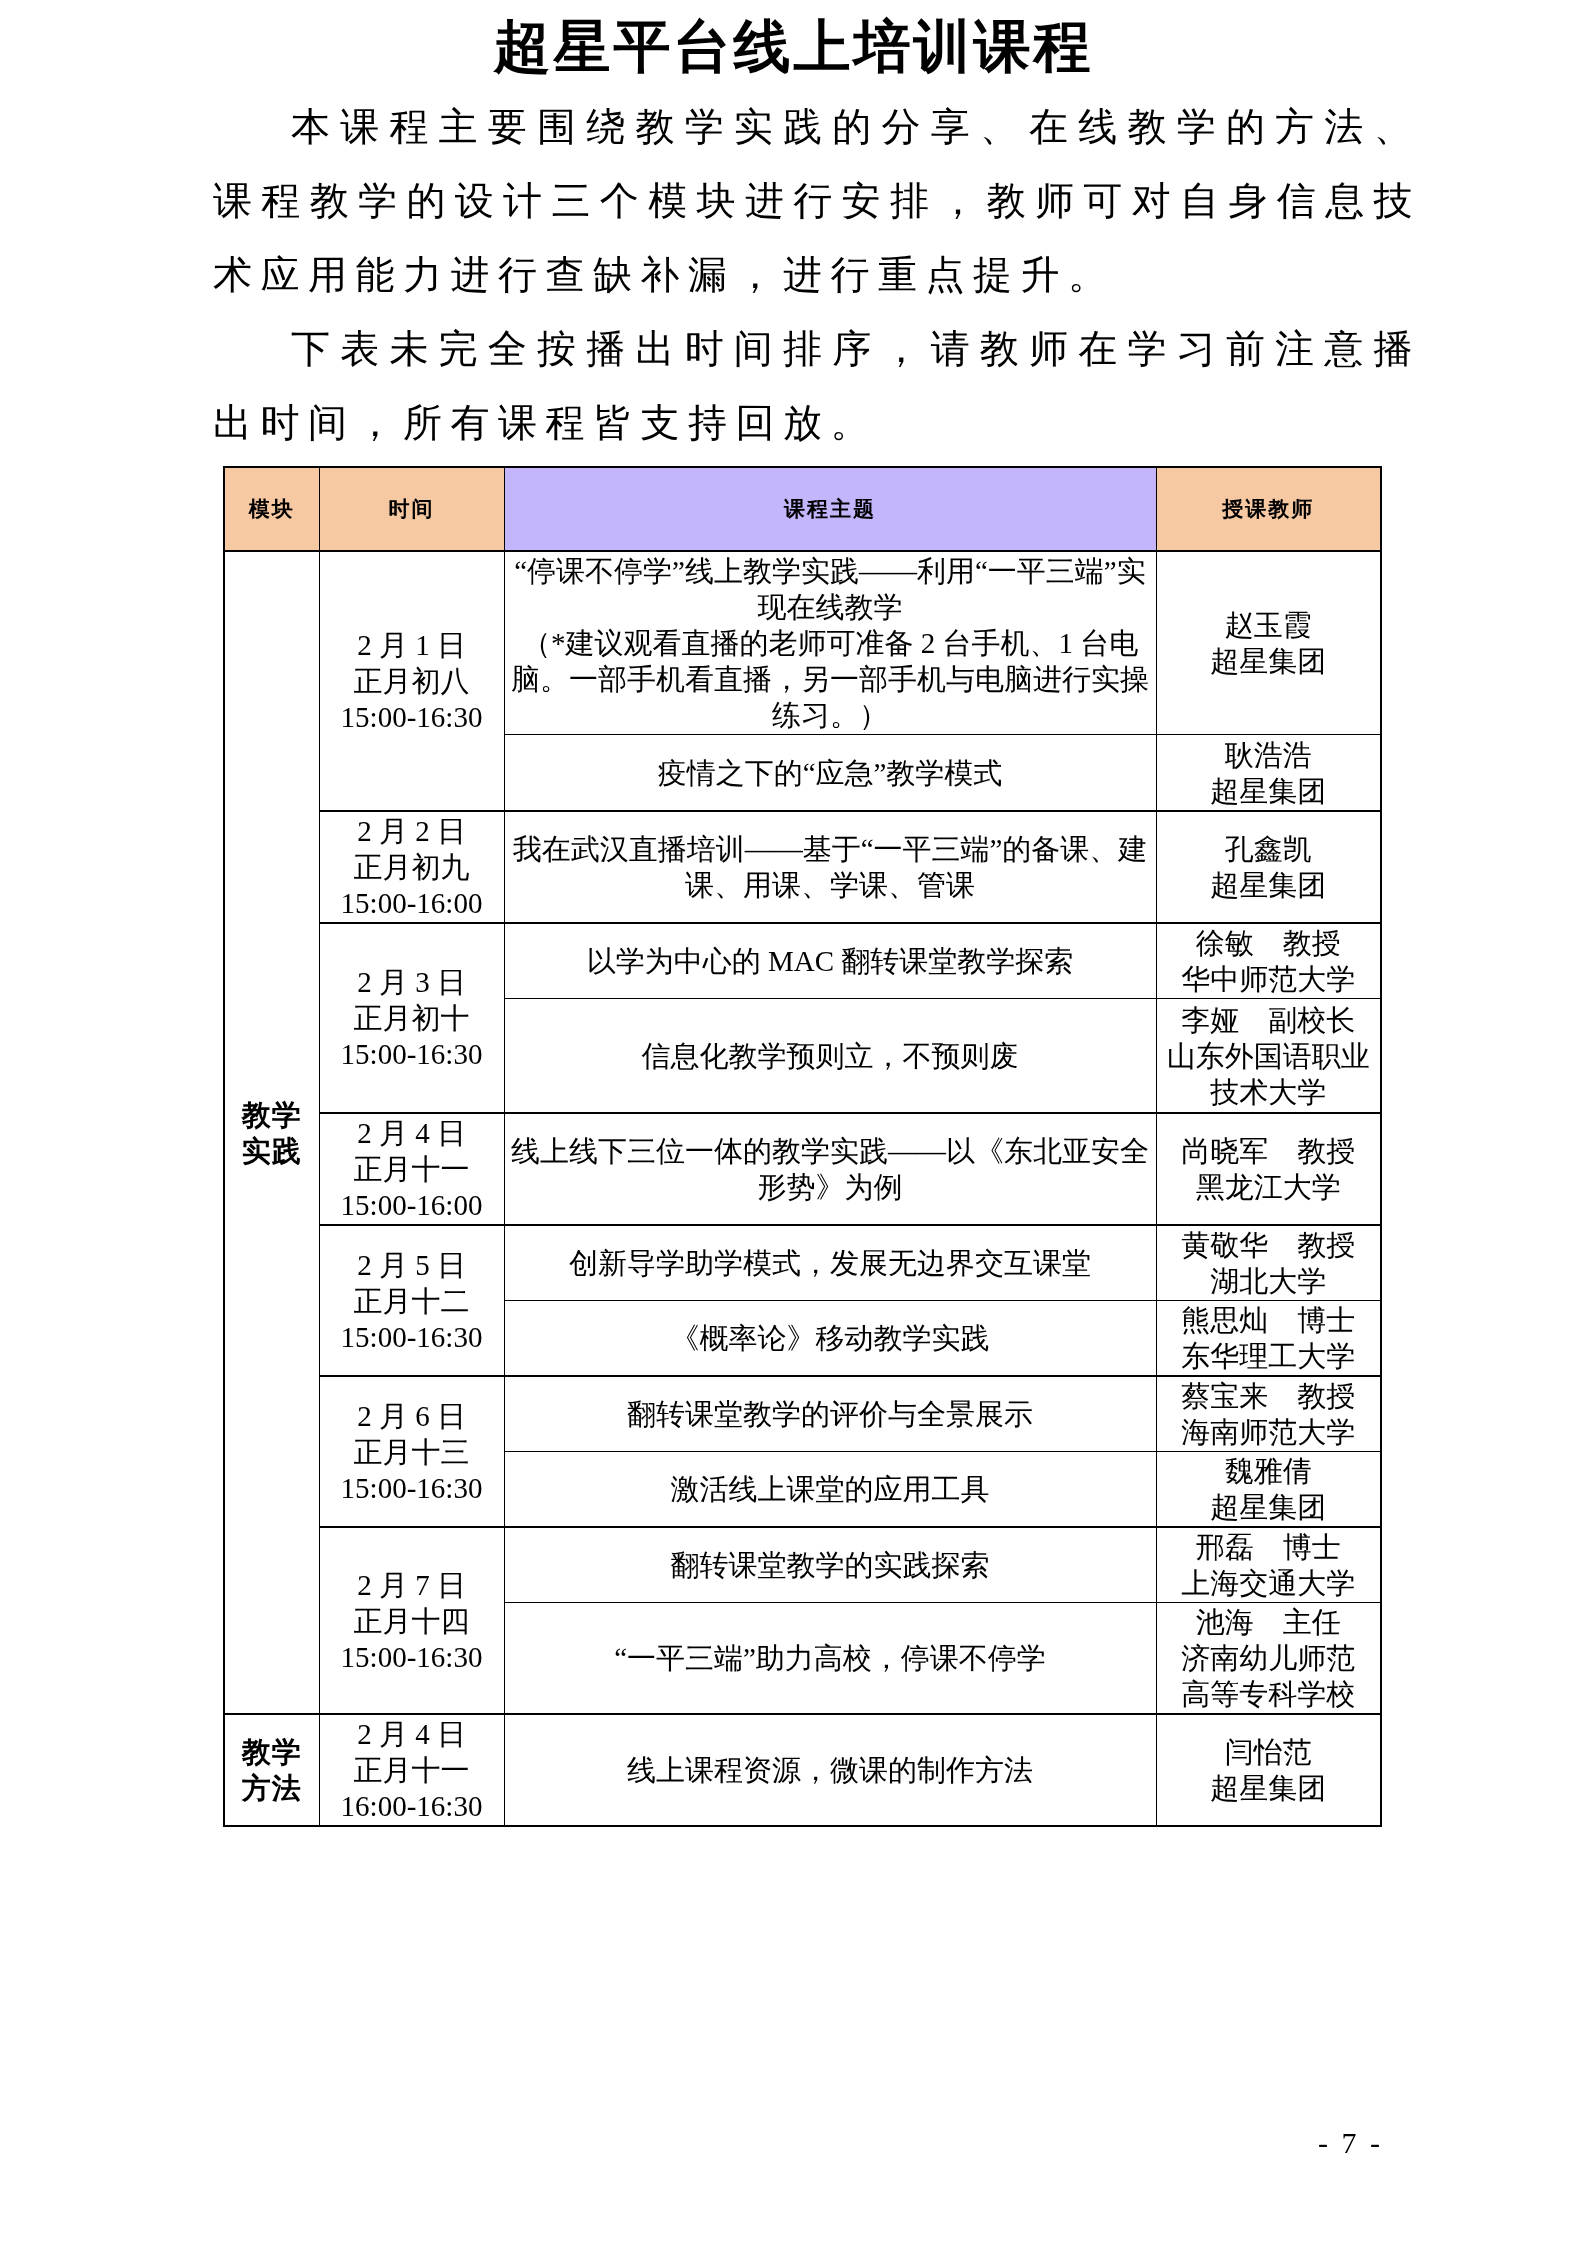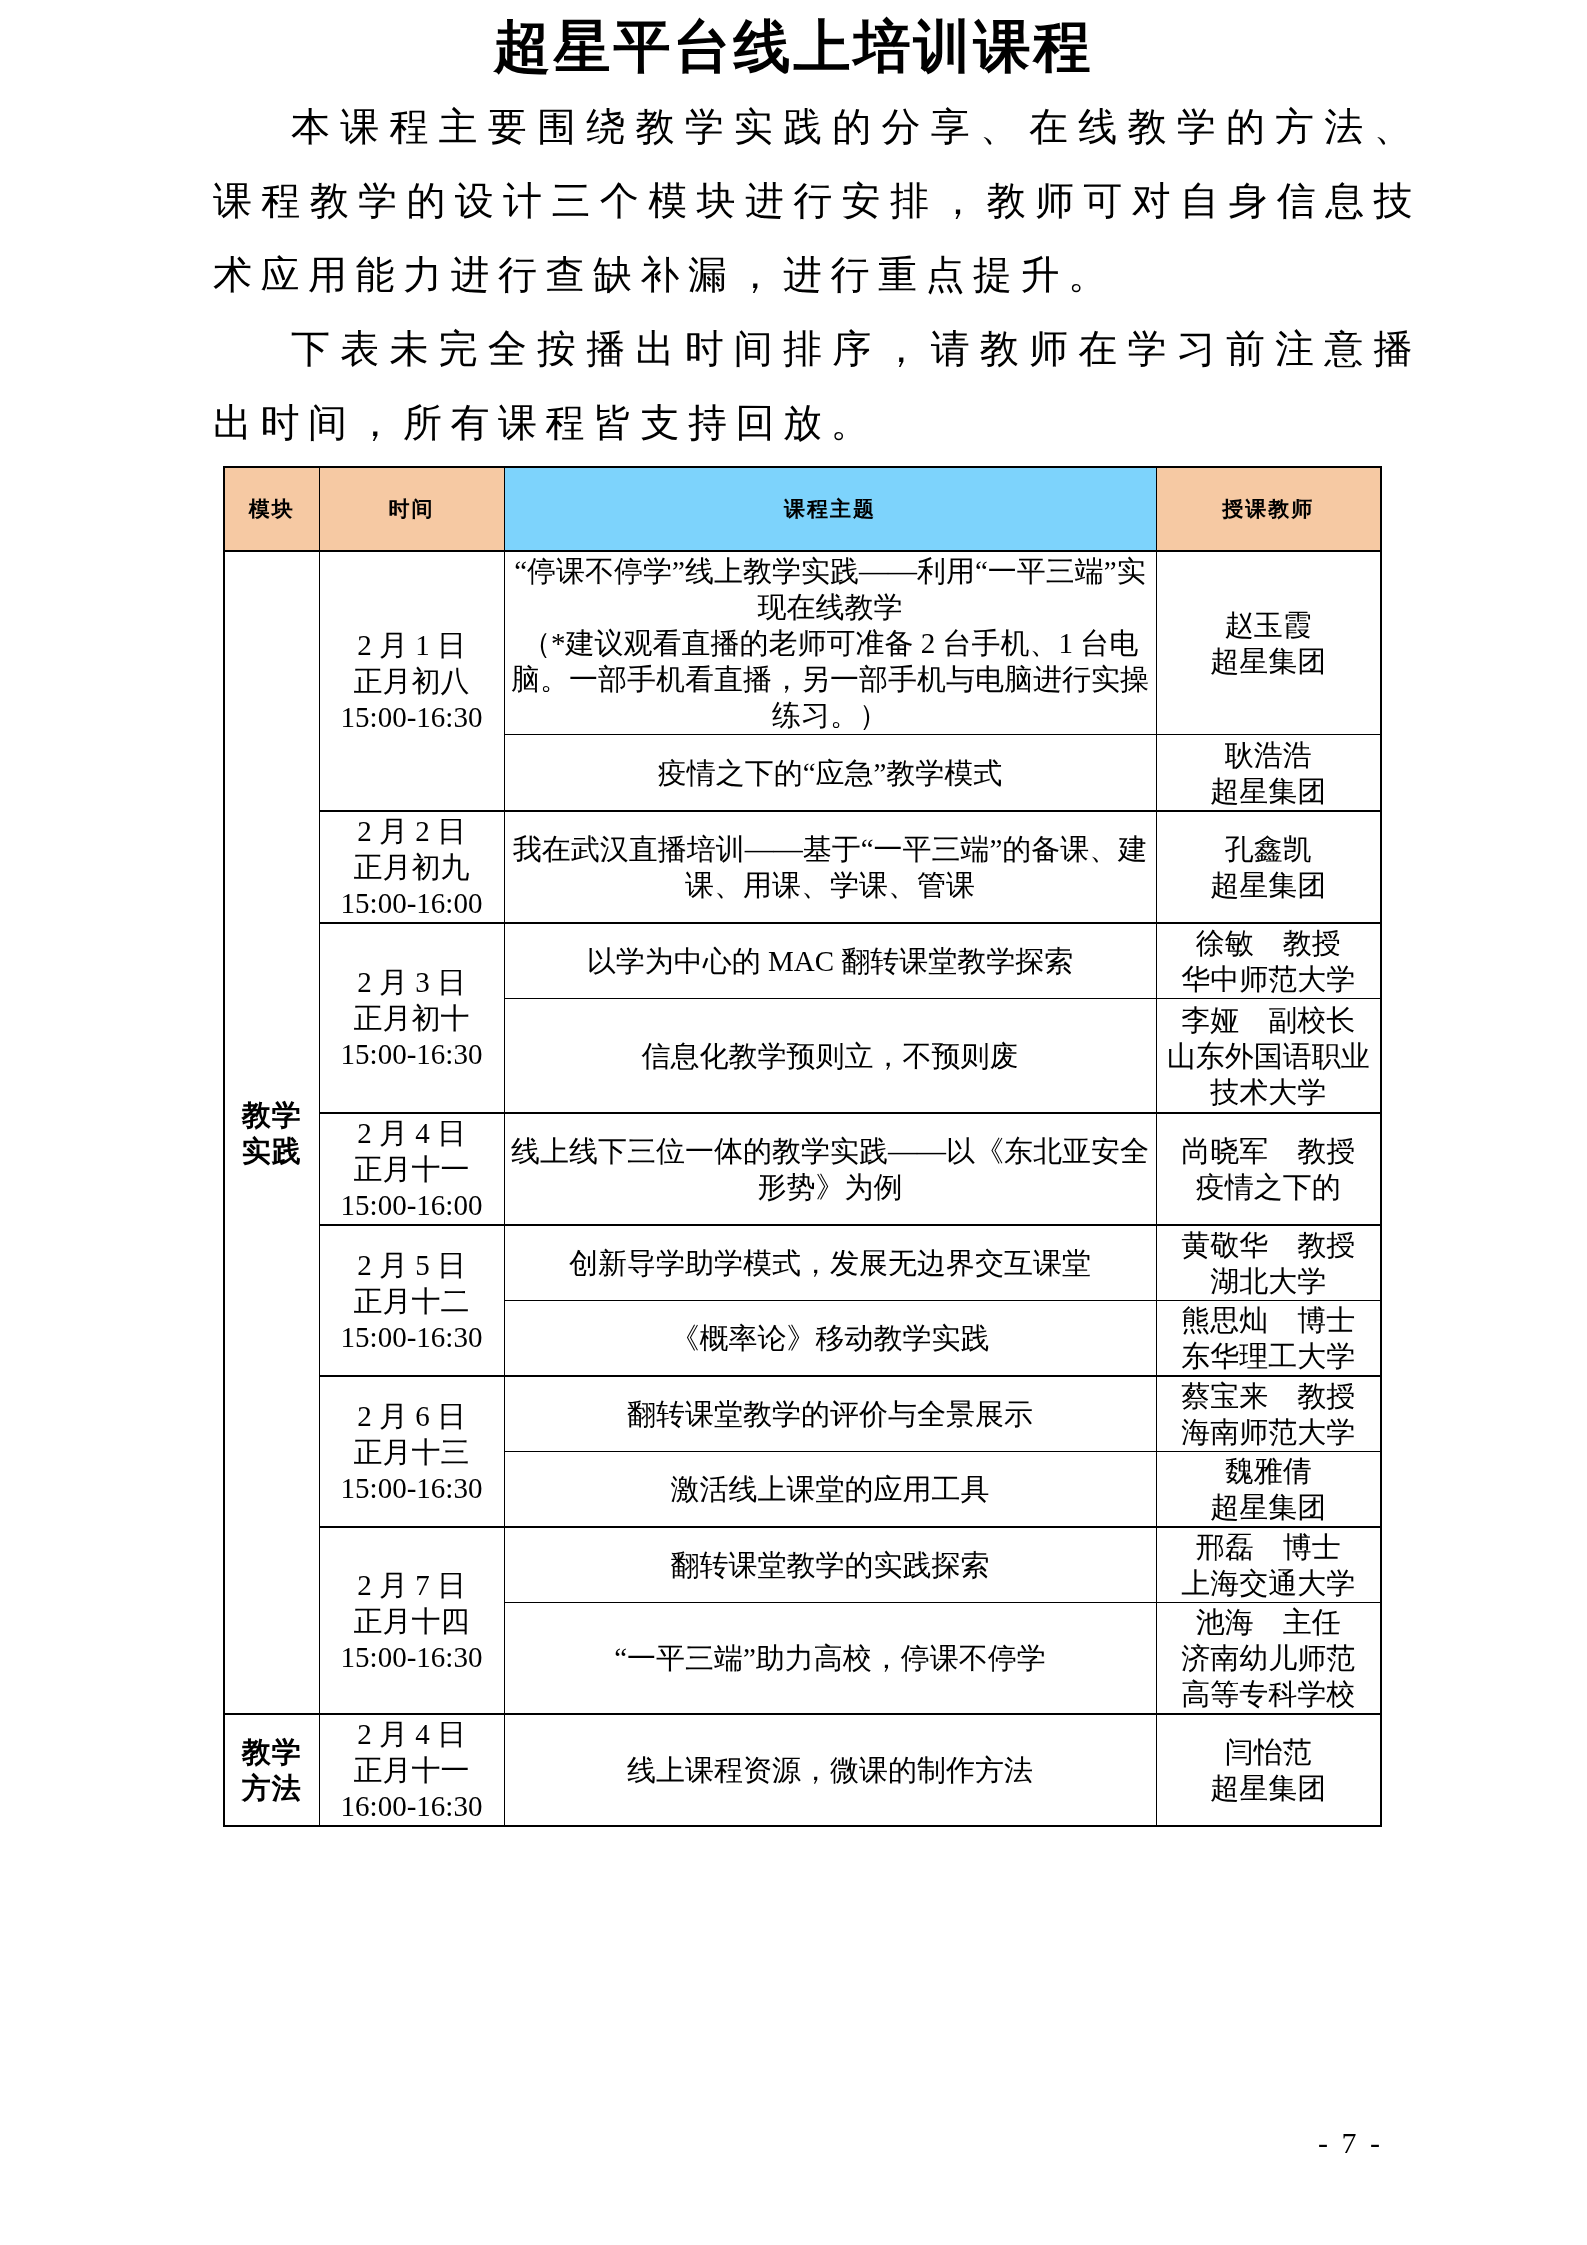--- a/index.html
+++ b/index.html
@@ -77,21 +77,21 @@
     <colgroup>
       <col style="width:95px">
       <col style="width:185px">
       <col style="width:652px">
       <col style="width:225px">
     </colgroup>
     <thead>
       <tr id="header-row">
           <th style="background: rgb(246, 201, 163);">模块</th>
           <th style="background: rgb(246, 201, 163);">时间</th>
-          <th style="background: #7dd3fc;">课程主题</th>
+          <th style="background: #c4b5fd;">课程主题</th>
           <th style="background: rgb(246, 201, 163);">授课教师</th>
         </tr>
     </thead>
     <tbody id="schedule-body">
         <tr class="group-start">
           <td class="cell-module" rowspan="12">教学
 实践</td>
           <td class="cell-time" rowspan="2">2 月 1 日
 正月初八
 15:00-16:30</td>
@@ -126,21 +126,21 @@
           <td class="cell-teacher">李娅　副校长
 山东外国语职业
 技术大学</td>
         </tr>
         <tr class="group-start">
           <td class="cell-time">2 月 4 日
 正月十一
 15:00-16:00</td>
           <td class="cell-topic">线上线下三位一体的教学实践——以《东北亚安全形势》为例</td>
           <td class="cell-teacher">尚晓军　教授
-疫情之下的</td>
+黑龙江大学</td>
         </tr>
         <tr class="group-start">
           <td class="cell-time" rowspan="2">2 月 5 日
 正月十二
 15:00-16:30</td>
           <td class="cell-topic">创新导学助学模式，发展无边界交互课堂</td>
           <td class="cell-teacher">黄敬华　教授
 湖北大学</td>
         </tr>
         <tr>

